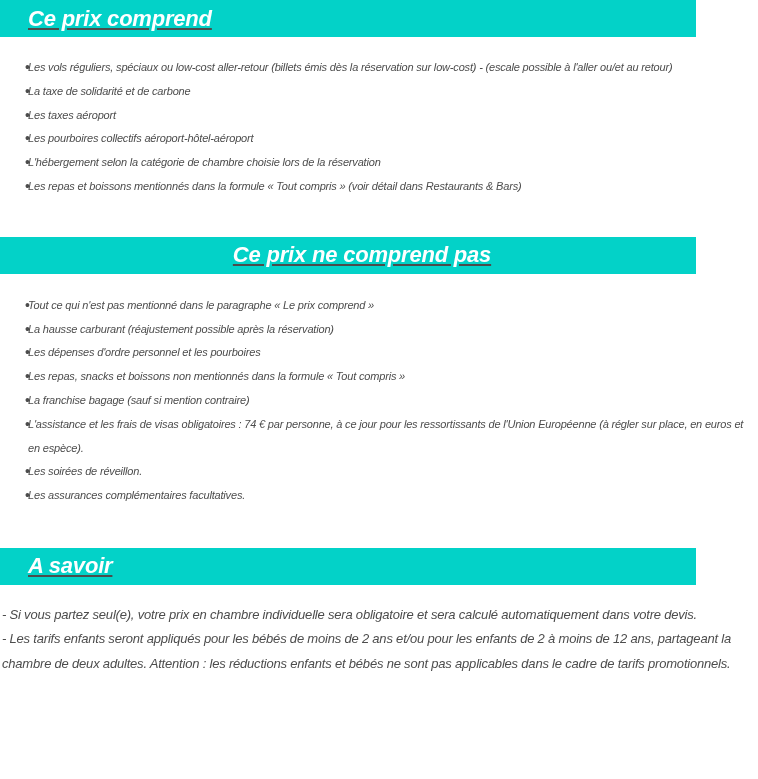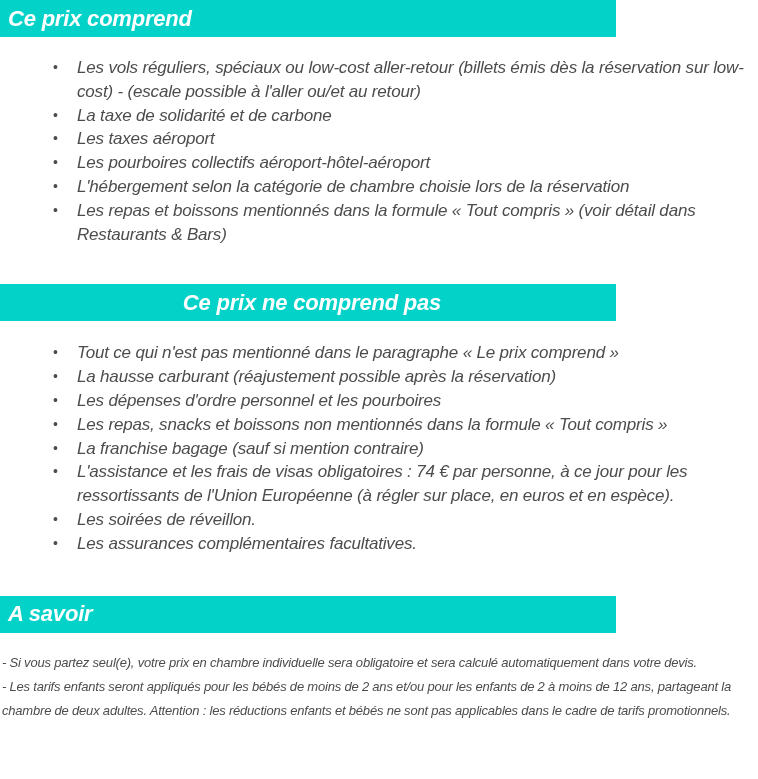--- a/index.html
+++ b/index.html
@@ -16,56 +16,56 @@
   }
   .page {
     width: 758px;
     height: 779px;
     position: relative;
     background: #ffffff;
   }
 
   
   .section-header {
-    width: 616px;
+    width: 696px;
     height: 37px;
     background: #03d2c8;
     display: flex;
     align-items: center;
     box-sizing: border-box;
-    padding-left: 8px;
+    padding-left: 28px;
+    text-decoration: underline;
   }
   .section-header .title {
     color: #ffffff;
     font-family: "Liberation Sans", sans-serif;
     font-style: italic;
     font-weight: bold;
     font-size: 22px;
     line-height: 24px;
     letter-spacing: -0.2px;
     white-space: nowrap;
   }
 
   
   .bullet-list {
     list-style: none;
     margin: 0;
     padding: 0;
   }
   .bullet-list li {
     position: relative;
-    padding-left: 49px;
+    padding-left: 28px;
     padding-right: 10px;
     font-family: "Liberation Sans", sans-serif;
     font-style: italic;
-    font-size: 17px;
+    font-size: 11px;
     line-height: 23.8px;
     color: #4c4c4c;
     letter-spacing: -0.18px;
-    margin-left: 28px;
   }
   .bullet-list li::before {
     content: "\2022";
     position: absolute;
     left: 25px;
     top: 0;
     font-size: 14px;
     line-height: 23.8px;
     color: #4c4c4c;
     font-style: normal;

